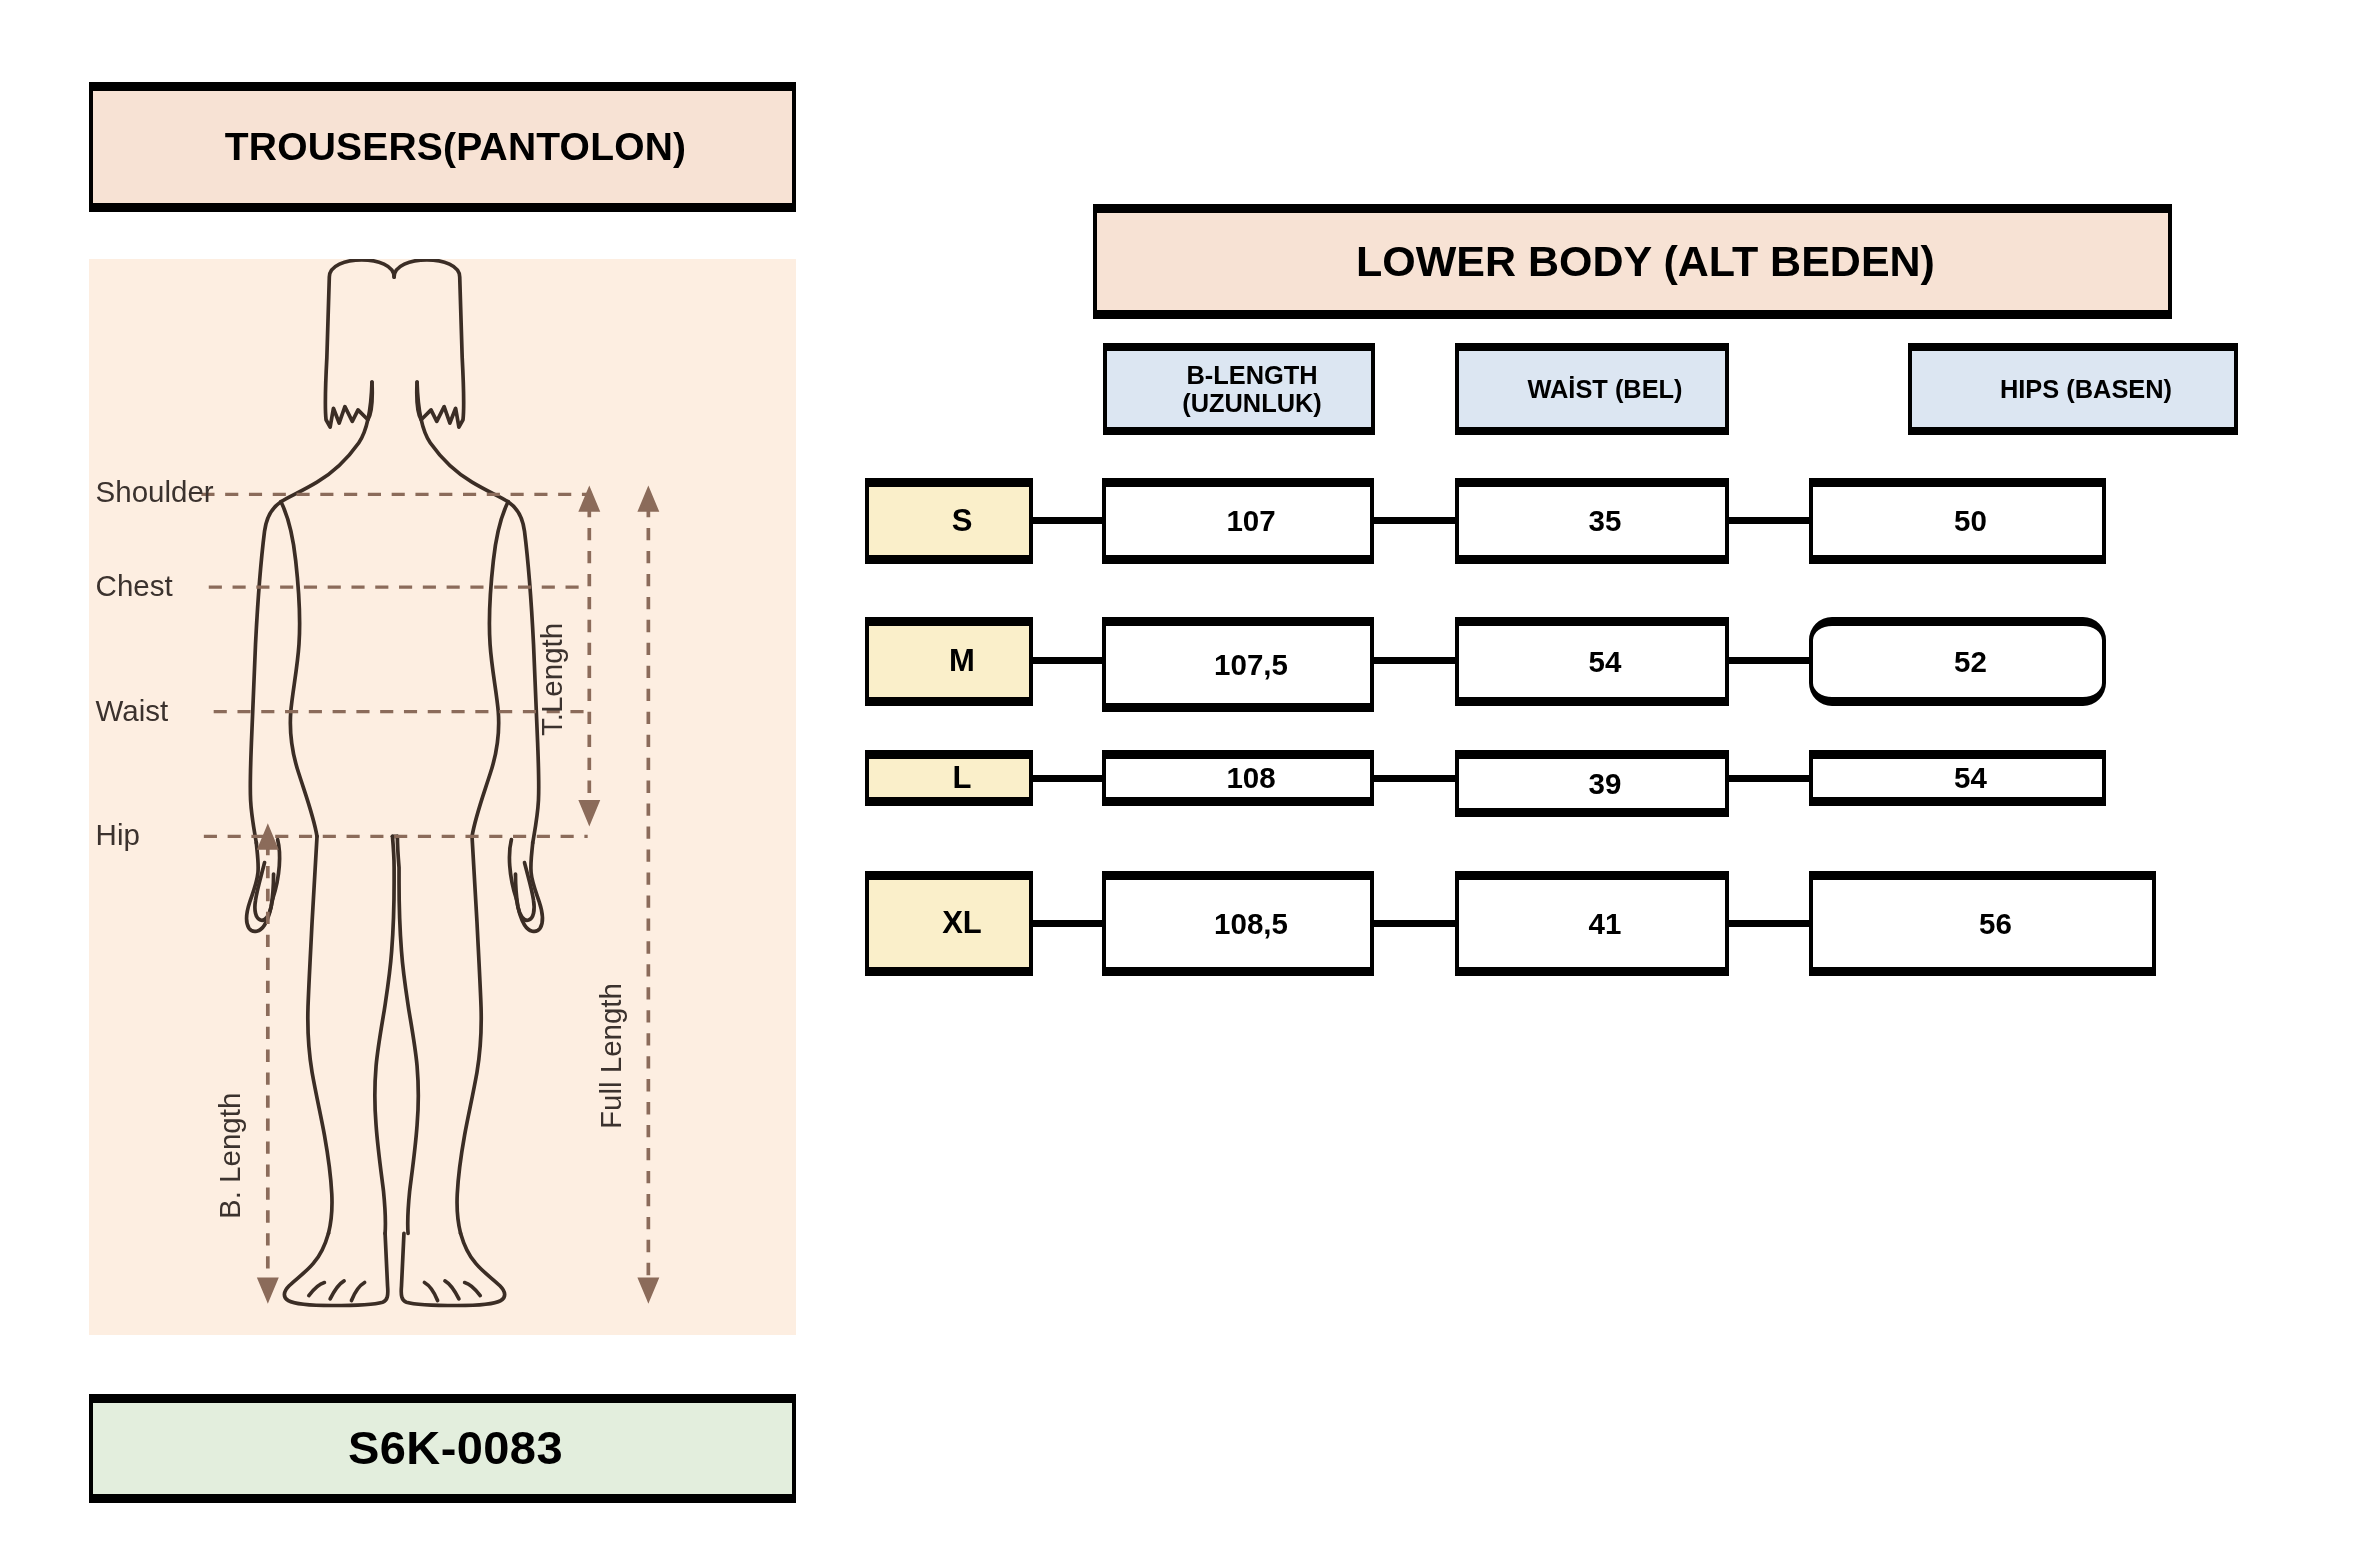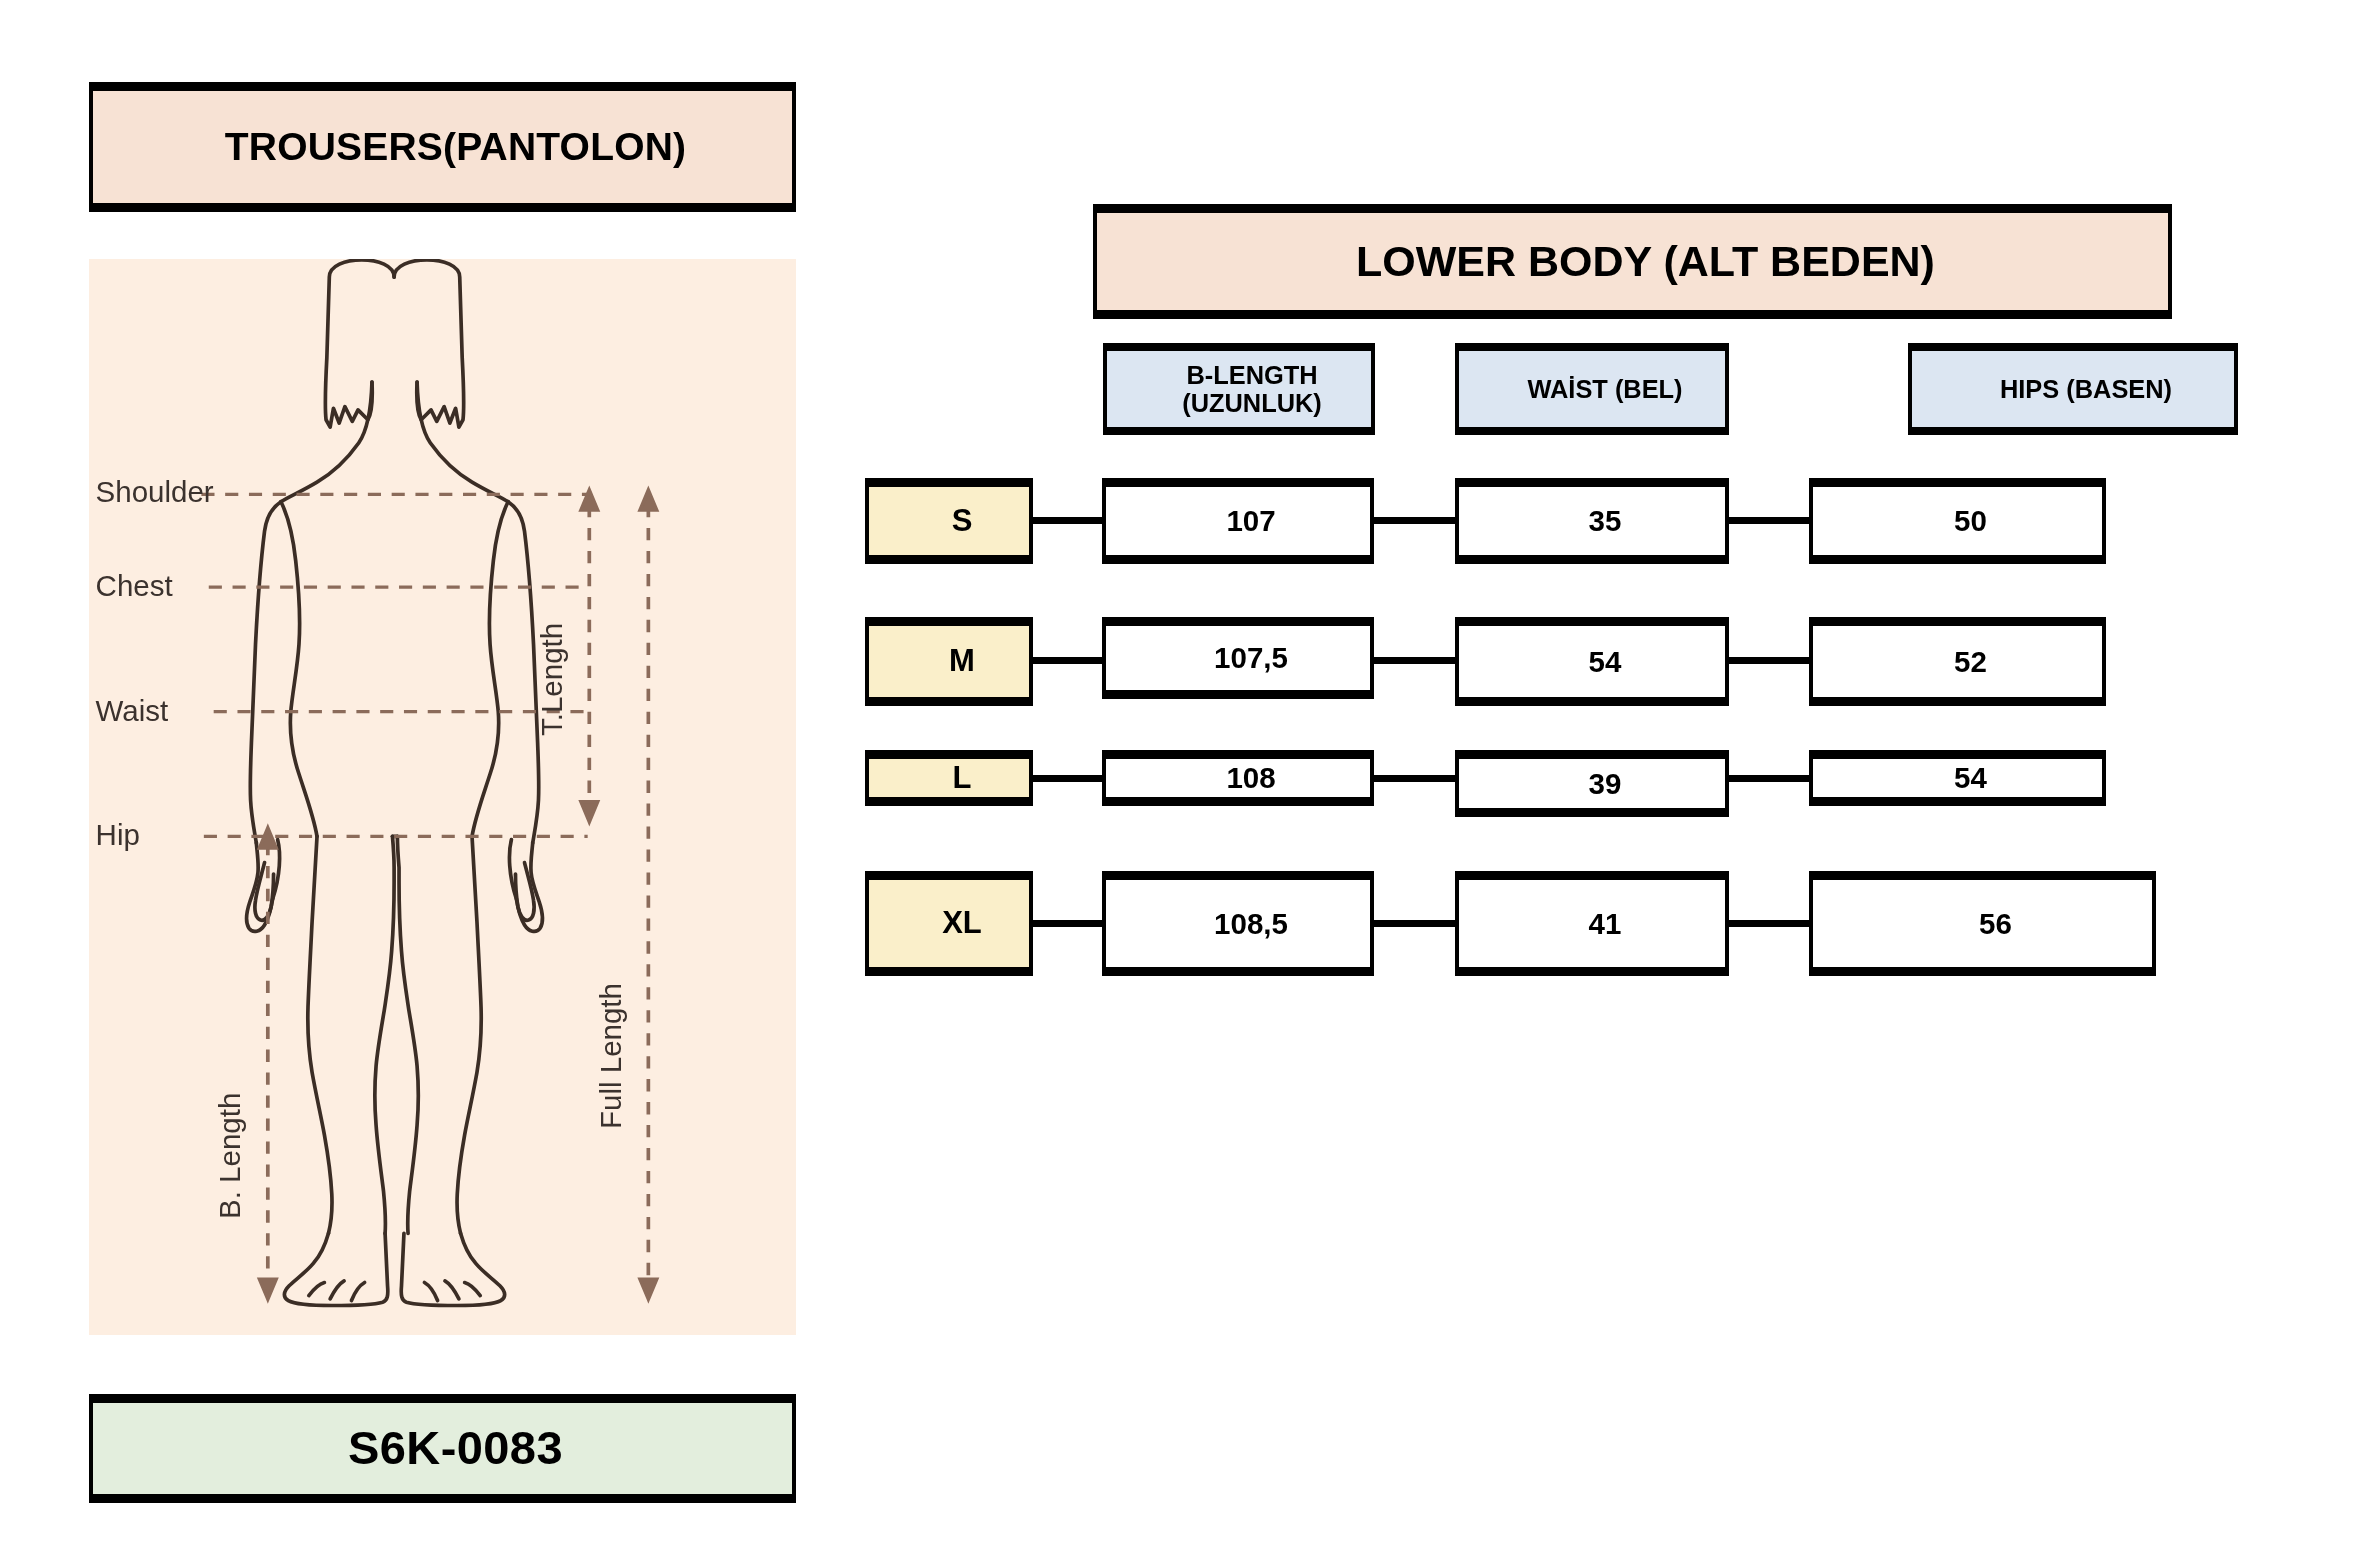--- a/index.html
+++ b/index.html
@@ -343,29 +343,29 @@
 </div>
 <div class="connector" style="left:1727px; top:517px; width:84px;"></div>
 <div class="boxed val-cell" style="left:1809px; top:478px; width:297px; height:86px;">
   <span>50</span>
 </div>
 
 <div class="boxed size-cell" style="left:865px; top:617px; width:168px; height:89px;">
   <span>M</span>
 </div>
 <div class="connector" style="left:1031px; top:657px; width:72px;"></div>
-<div class="boxed val-cell" style="left:1102px; top:617px; width:272px; height:82px;">
+<div class="boxed val-cell" style="left:1102px; top:617px; width:272px; height:95px;">
   <span>107,5</span>
 </div>
 <div class="connector" style="left:1372px; top:657px; width:84px;"></div>
 <div class="boxed val-cell" style="left:1455px; top:617px; width:274px; height:89px;">
   <span>54</span>
 </div>
 <div class="connector" style="left:1727px; top:657px; width:84px;"></div>
-<div class="boxed val-cell" style="left:1809px; top:617px; width:297px; height:89px;">
+<div class="boxed val-cell" style="left:1809px; top:617px; width:297px; height:89px;border-radius:23px;">
   <span>52</span>
 </div>
 
 <div class="boxed size-cell" style="left:865px; top:750px; width:168px; height:56px;">
   <span>L</span>
 </div>
 <div class="connector" style="left:1031px; top:775px; width:72px;"></div>
 <div class="boxed val-cell" style="left:1102px; top:750px; width:272px; height:56px;">
   <span>108</span>
 </div>

